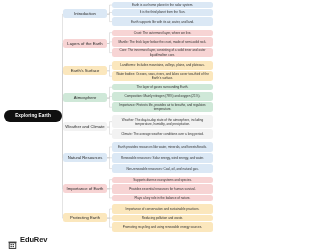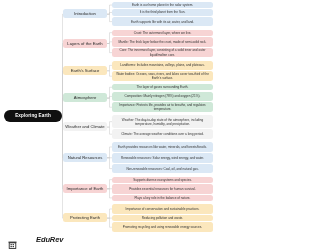--- a/index.html
+++ b/index.html
@@ -55,21 +55,21 @@
     display:flex;
     align-items:center;
     justify-content:center;
   }
   .leaf span{display:block;width:100%;}
   svg.links{position:absolute;left:0;top:0;width:216px;height:250px;overflow:visible;}
   
   .footer{
     position:absolute;
     left:8px;bottom:6px;
-    display:flex;align-items:flex-start;gap:19px;font-style:italic;
+    display:flex;align-items:flex-start;gap:3px;
   }
   .footer .logo-mark{
     width:9px;height:9px;
     position:relative;
     display:block;
   }
   .footer .brand{
     font-size:7.5px;
     font-weight:bold;
     color:#1a1a1a;

